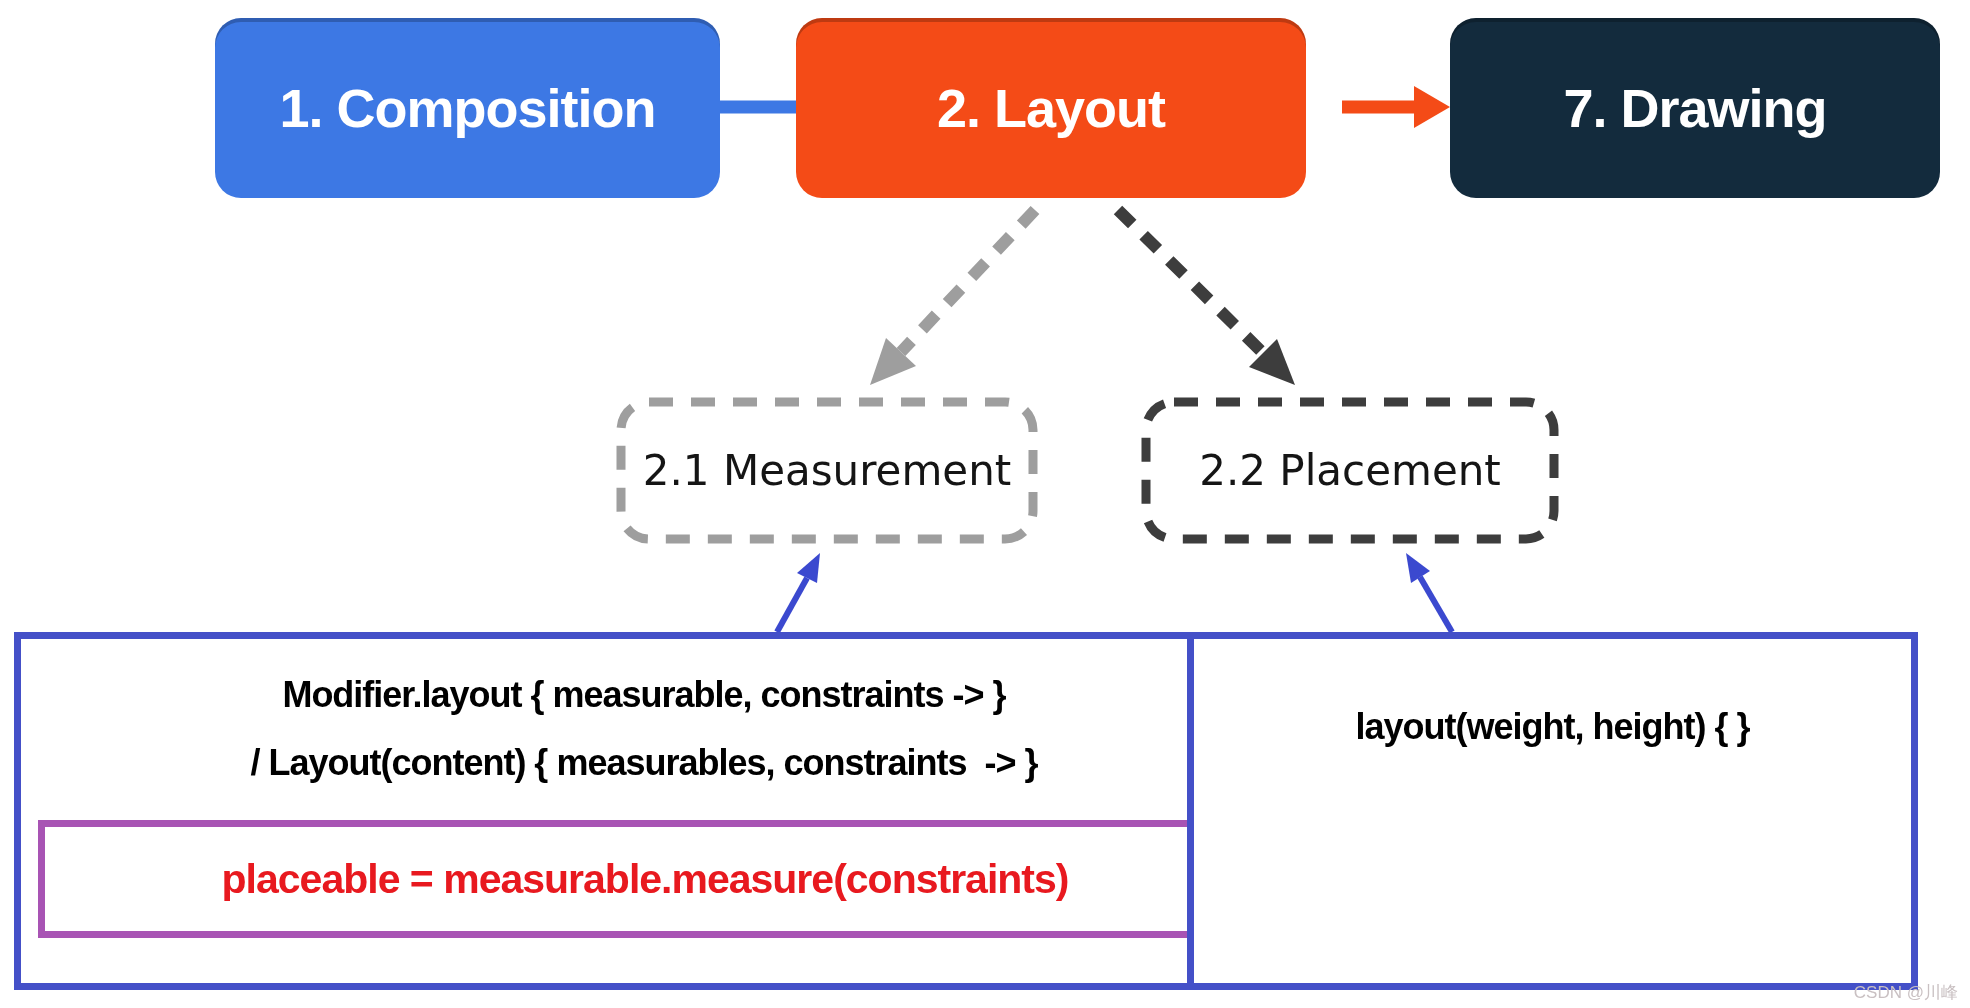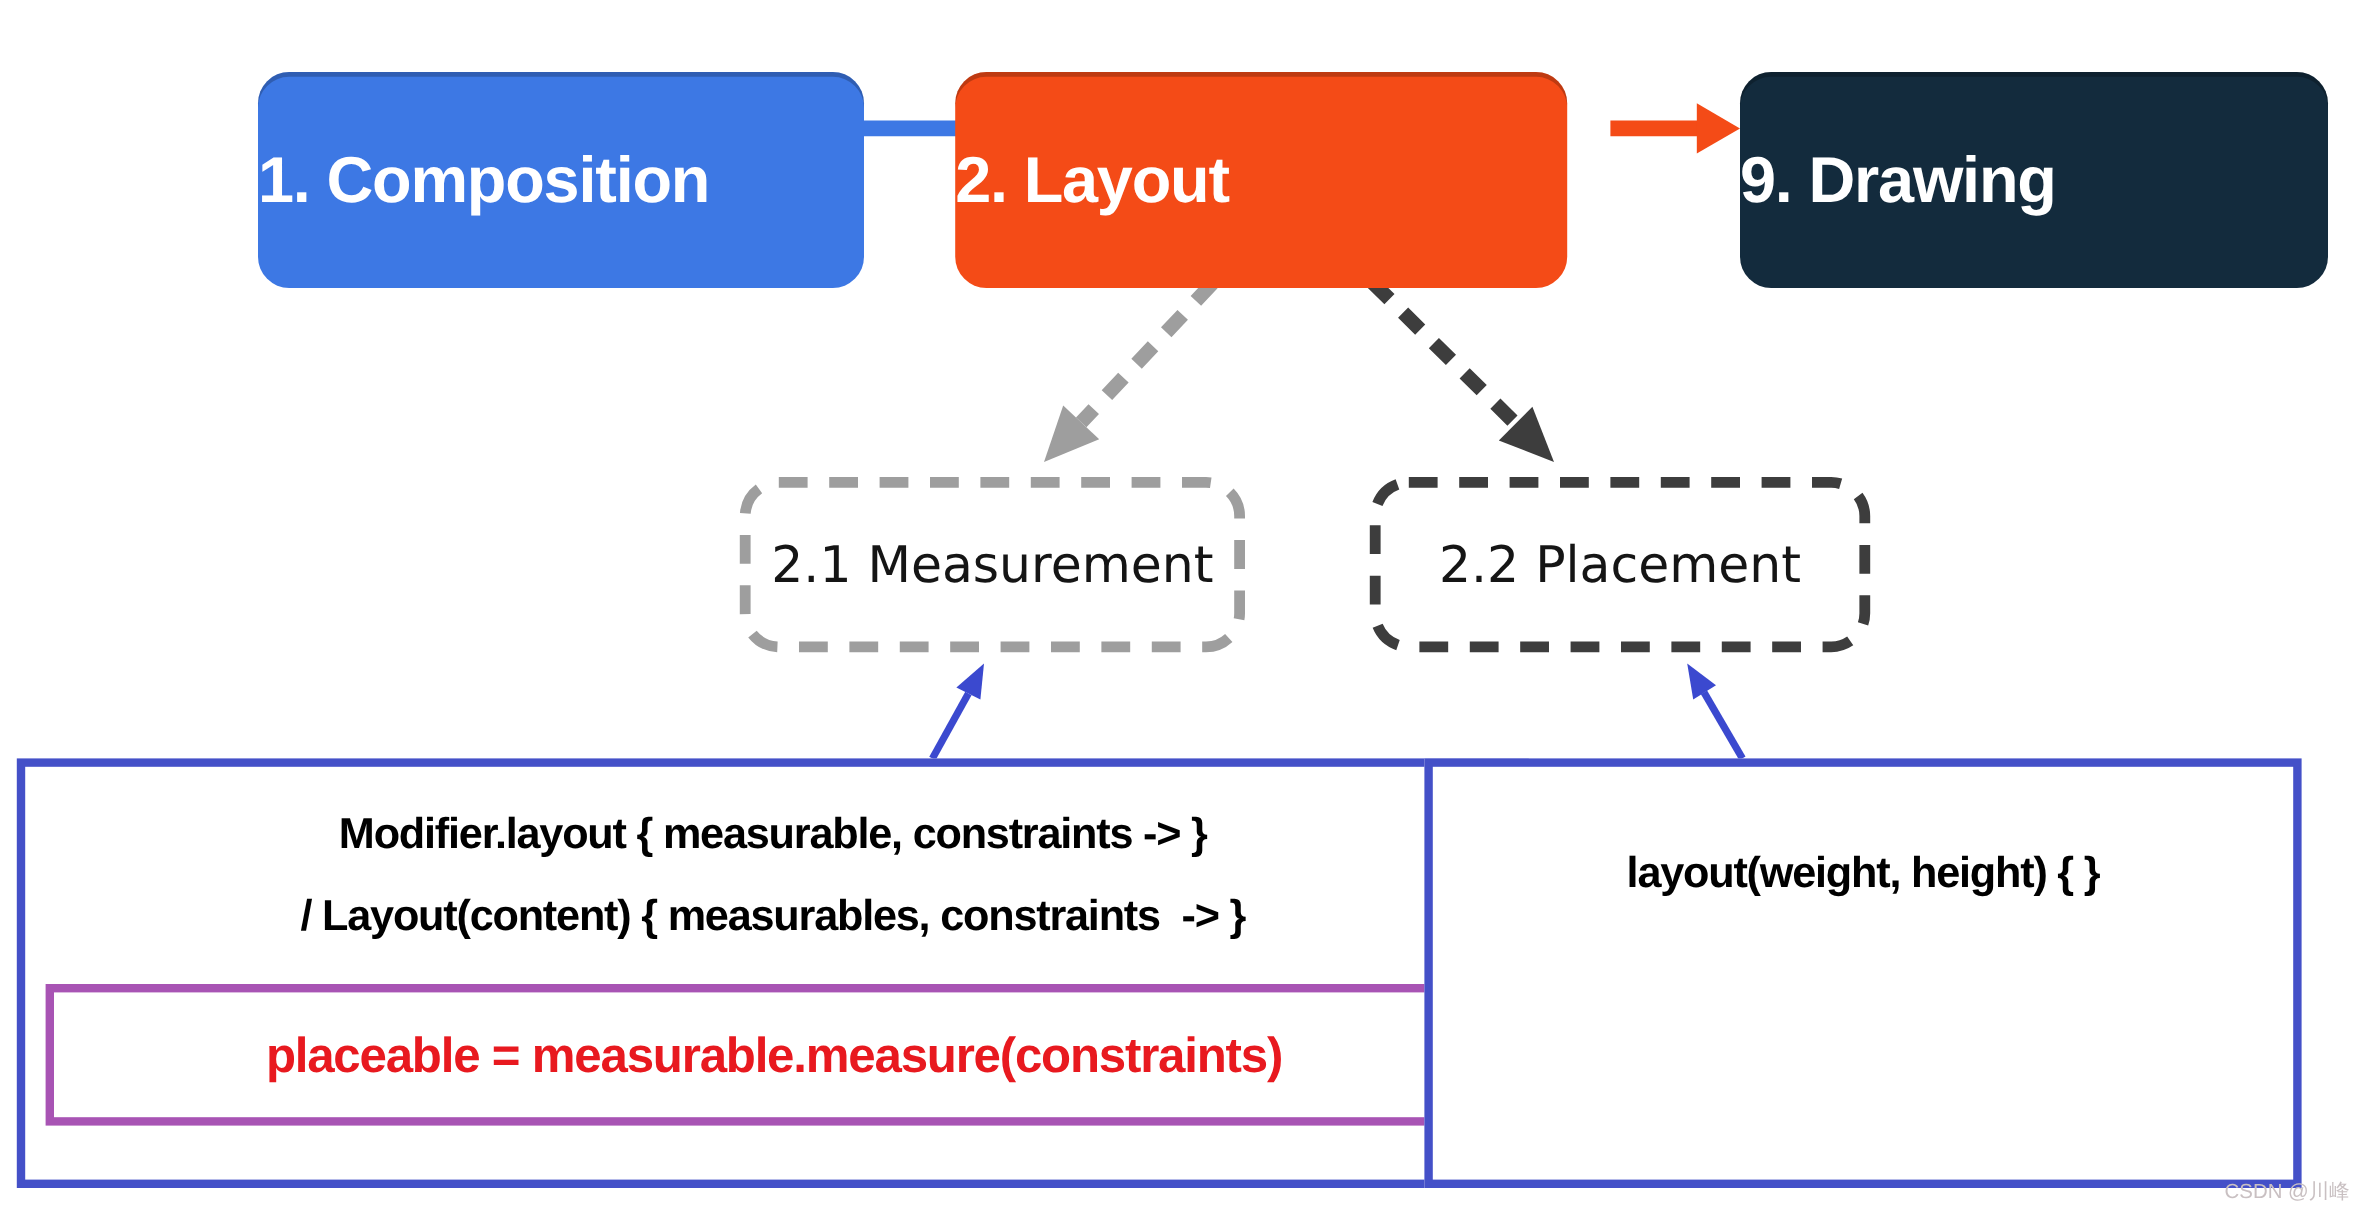--- a/index.html
+++ b/index.html
@@ -5,24 +5,23 @@
   html,body{margin:0;padding:0;background:#fff;}
   .canvas{
     position:relative;width:1970px;height:1008px;background:#fff;overflow:hidden;
     font-family:"Liberation Sans",sans-serif;
   }
   .layer{position:absolute;left:0;top:0;width:1970px;height:1008px;pointer-events:none;}
 
   
   .stage{
     position:absolute;top:18px;height:180px;border-radius:26px;
-    display:flex;align-items:center;
+    display:flex;align-items:center;justify-content:center;
     color:#fff;font-weight:700;font-size:54px;letter-spacing:-1px;
     box-shadow:inset 0 4px 0 rgba(0,0,0,0.22);
-    margin-top:42px;
   }
   .stage-composition{left:215px;width:505px;background:var(--composition-blue);}
   .stage-layout{left:796px;width:510px;background:var(--layout-orange);}
   .stage-drawing{left:1450px;width:490px;background:var(--drawing-navy);}
 
   
   .subphase{
     position:absolute;top:398px;height:145px;
     display:flex;align-items:center;justify-content:center;
     color:#151515;font-family:"DejaVu Sans",sans-serif;font-size:42px;font-weight:400;
@@ -120,21 +119,21 @@
     </g>
   </svg>
 
   <div class="stage stage-composition">
     <span>1. Composition</span>
   </div>
   <div class="stage stage-layout">
     <span>2. Layout</span>
   </div>
   <div class="stage stage-drawing">
-    <span>9. Drawing</span>
+    <span>7. Drawing</span>
   </div>
 
   <div class="subphase subphase-measurement">
     <span>2.1 Measurement</span>
   </div>
   <div class="subphase subphase-placement">
     <span>2.2 Placement</span>
   </div>
 
   <div class="panel panel-left">

